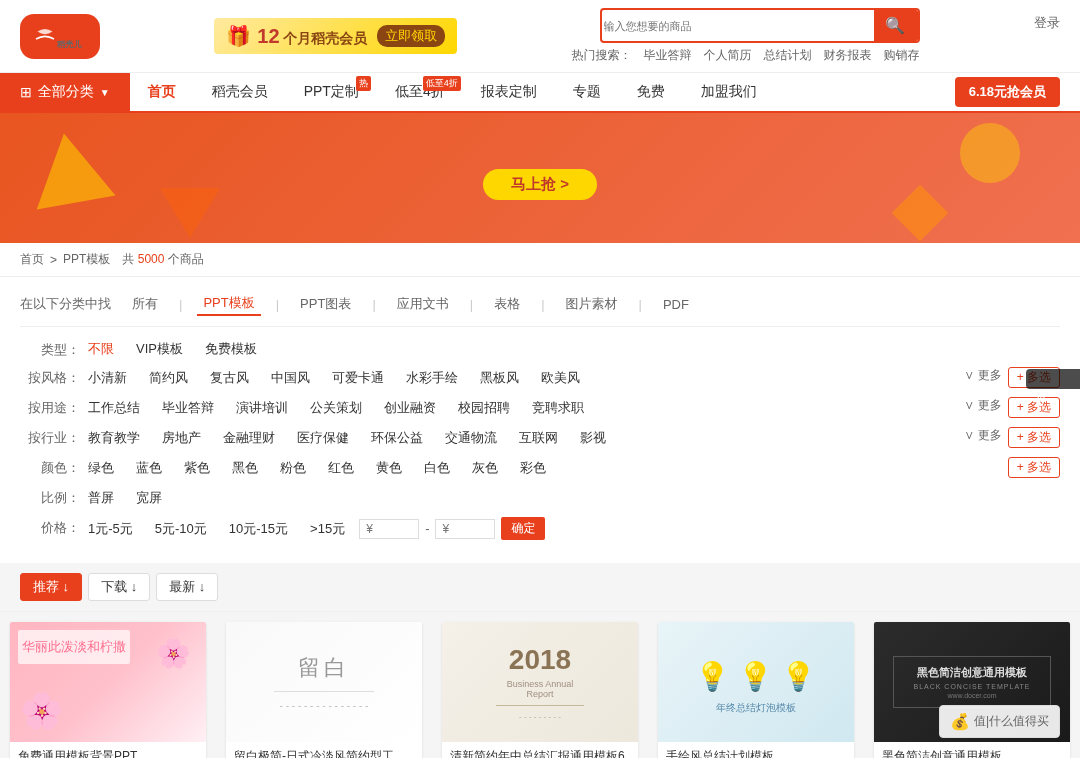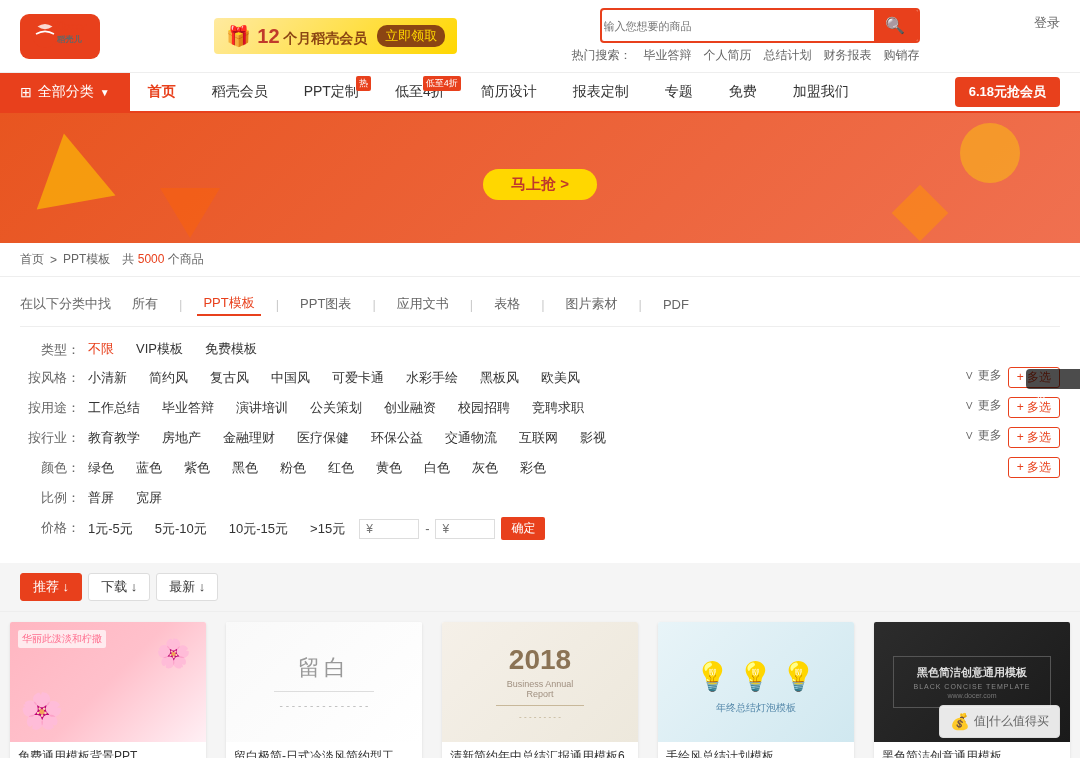--- a/index.html
+++ b/index.html
@@ -1,21 +1,21 @@
 <!DOCTYPE html>
 <html><head>
   <meta charset="utf-8">
   <style>
     * { margin: 0; padding: 0; box-sizing: border-box; }
     body { font-family: 'Microsoft YaHei', Arial, sans-serif; font-size: 13px; color: #333; background: #f5f5f5; width: 1080px; overflow-x: hidden; }
     
     
     .header { background: #fff; padding: 8px 20px; display: flex; align-items: center; justify-content: space-between; border-bottom: 1px solid #eee; }
     .logo { display: flex; align-items: center; gap: 8px; }
-    .logo-img { width: 80px; height: 45px; background: #e8401c; border-radius: 9px; display: flex; align-items: flex-start; justify-content: center; color: white; font-size: 18px; font-weight: bold; }
+    .logo-img { width: 80px; height: 45px; background: #e8401c; border-radius: 14px; display: flex; align-items: flex-end; justify-content: center; color: white; font-size: 18px; font-weight: bold; }
     .membership-promo { display: flex; align-items: center; gap: 6px; background: linear-gradient(135deg, #ffeaa0, #ffd700); border-radius: 4px; padding: 6px 12px; }
     .promo-icon { font-size: 20px; }
     .promo-btn { background: #8B4513; color: #ffd700; border-radius: 10px; padding: 2px 8px; font-size: 13px; margin-left: 4px; }
     .search-area { display: flex; flex-direction: column; align-items: flex-end; }
     .search-box { display: flex; align-items: center; border: 2px solid #e8401c; border-radius: 4px; overflow: hidden; width: 320px; }
     .search-input { border: none; outline: none; padding: 6px 2px; font-size: 11px; width: 276px; }
     .search-btn { background: #e8401c; border: none; color: white; padding: 6px 12px; cursor: pointer; font-size: 16px; }
     .hot-search { display: flex; gap: 12px; margin-top: 4px; font-size: 12px; color: #666; }
     .hot-search span { color: #666; }
     .hot-search a { color: #666; text-decoration: none; }
@@ -131,21 +131,20 @@
     <a class="nav-item active">首页</a>
     <a class="nav-item">稻壳会员</a>
     <a class="nav-item" style="position:relative;">
       <span>PPT定制</span>
       <span style="background:#e8401c;color:white;font-size:9px;padding:1px 3px;border-radius:2px;position:absolute;top:3px;right:6px;">热</span>
     </a>
     <a class="nav-item" style="position:relative;">
       <span>低至4折</span>
       <span style="background:#e8401c;color:white;font-size:9px;padding:1px 3px;border-radius:2px;position:absolute;top:3px;right:2px;">低至4折</span>
     </a>
-    <a class="nav-item">简历设计</a>
     <a class="nav-item">报表定制</a>
     <a class="nav-item">专题</a>
     <a class="nav-item">免费</a>
     <a class="nav-item">加盟我们</a>
   </div>
   <div class="nav-price-btn">6.18元抢会员</div>
 </div>
 
 <div class="banner" style="background: linear-gradient(135deg, #e85520, #f07050); position:relative; overflow:hidden;">
 
@@ -292,21 +291,21 @@
   <button class="sort-btn">最新 ↓</button>
 </div>
 
 <div class="product-grid">
 
   <div class="product-card">
     <div class="product-thumb thumb-pink">
       <div style="text-align:center;padding:10px;position:relative;width:100%;height:100%;">
         <div style="font-size:35px;color:#ffb6c1;position:absolute;bottom:10px;left:10px;">🌸</div>
         <div style="font-size:28px;color:#ff9aaa;position:absolute;top:15px;right:15px;">🌸</div>
-        <div style="position:absolute;top:8px;left:8px;font-size:10px;color:#ff7090;background:rgba(255,255,255,0.7);padding:2px 4px;border-radius:2px;">华丽此泼淡和柠撒</div>
+        <div style="position:absolute;top:8px;left:8px;font-size:13px;color:#ff7090;background:rgba(255,255,255,0.7);padding:8px 4px;border-radius:2px;">华丽此泼淡和柠撒</div>
       </div>
     </div>
     <div class="product-title">免费通用模板背景PPT</div>
   </div>
 
   <div class="product-card">
     <div class="product-thumb thumb-white">
       <div style="text-align:center;width:100%;padding:15px;">
         <div style="font-size:22px;color:#999;font-weight:300;letter-spacing:4px;">留白</div>
         <div style="width:60%;height:1px;background:#ddd;margin:8px auto;"></div>

